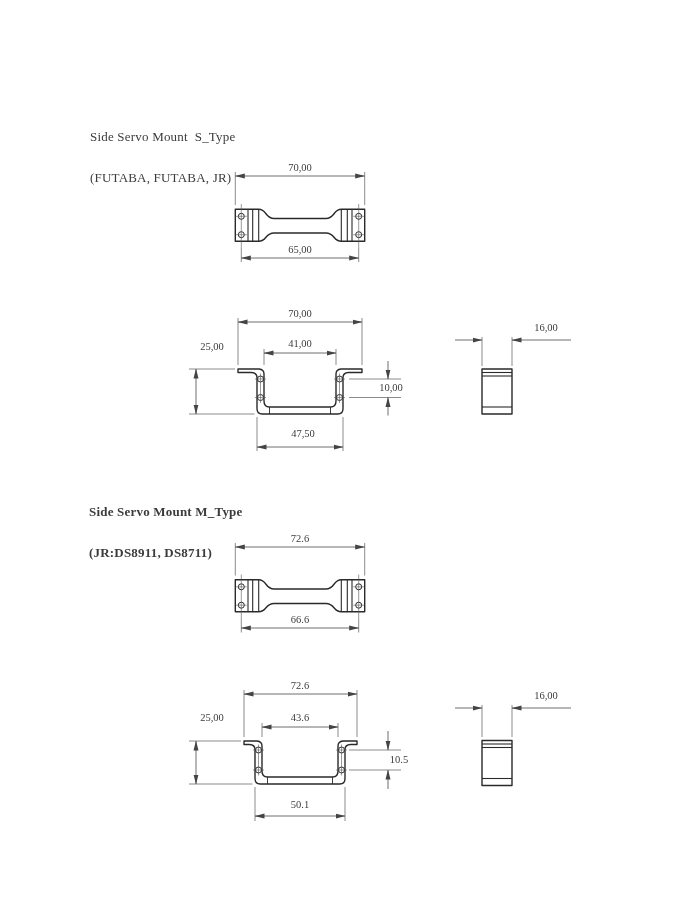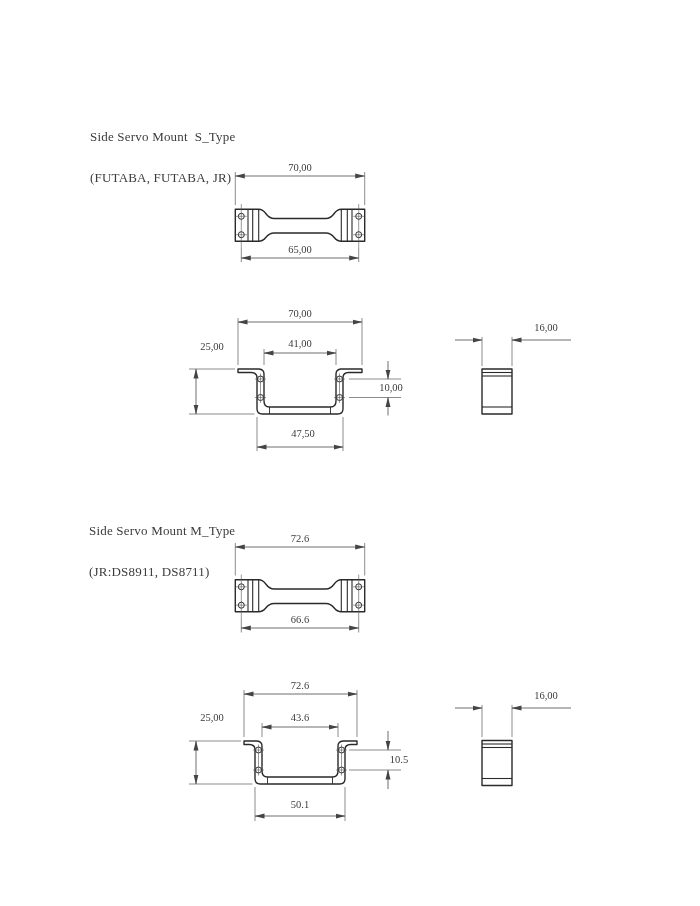--- a/index.html
+++ b/index.html
@@ -20,21 +20,21 @@
 </head>
 <body>
 
 <div class="page">
 
   <div class="title-block" style="left:90px;top:103px;">
     <div>Side Servo Mount  S_Type</div>
     <div>(FUTABA, FUTABA, JR)</div>
   </div>
 
-  <div class="title-block" style="left:89px;top:497px;">
+  <div class="title-block" style="left:89px;top:478px;font-weight:bold;">
     <div>Side Servo Mount M_Type</div>
     <div>(JR:DS8911, DS8711)</div>
   </div>
 
   <svg width="700" height="906" viewBox="0 0 700 906">
     <defs>
       <marker id="arrow" viewBox="0 0 10 6" refX="9.5" refY="3" markerWidth="10" markerHeight="6" orient="auto-start-reverse" markerUnits="userSpaceOnUse">
         <path d="M0,0.5 L10,3 L0,5.5 Z" fill="#444444"></path>
       </marker>
     </defs>

